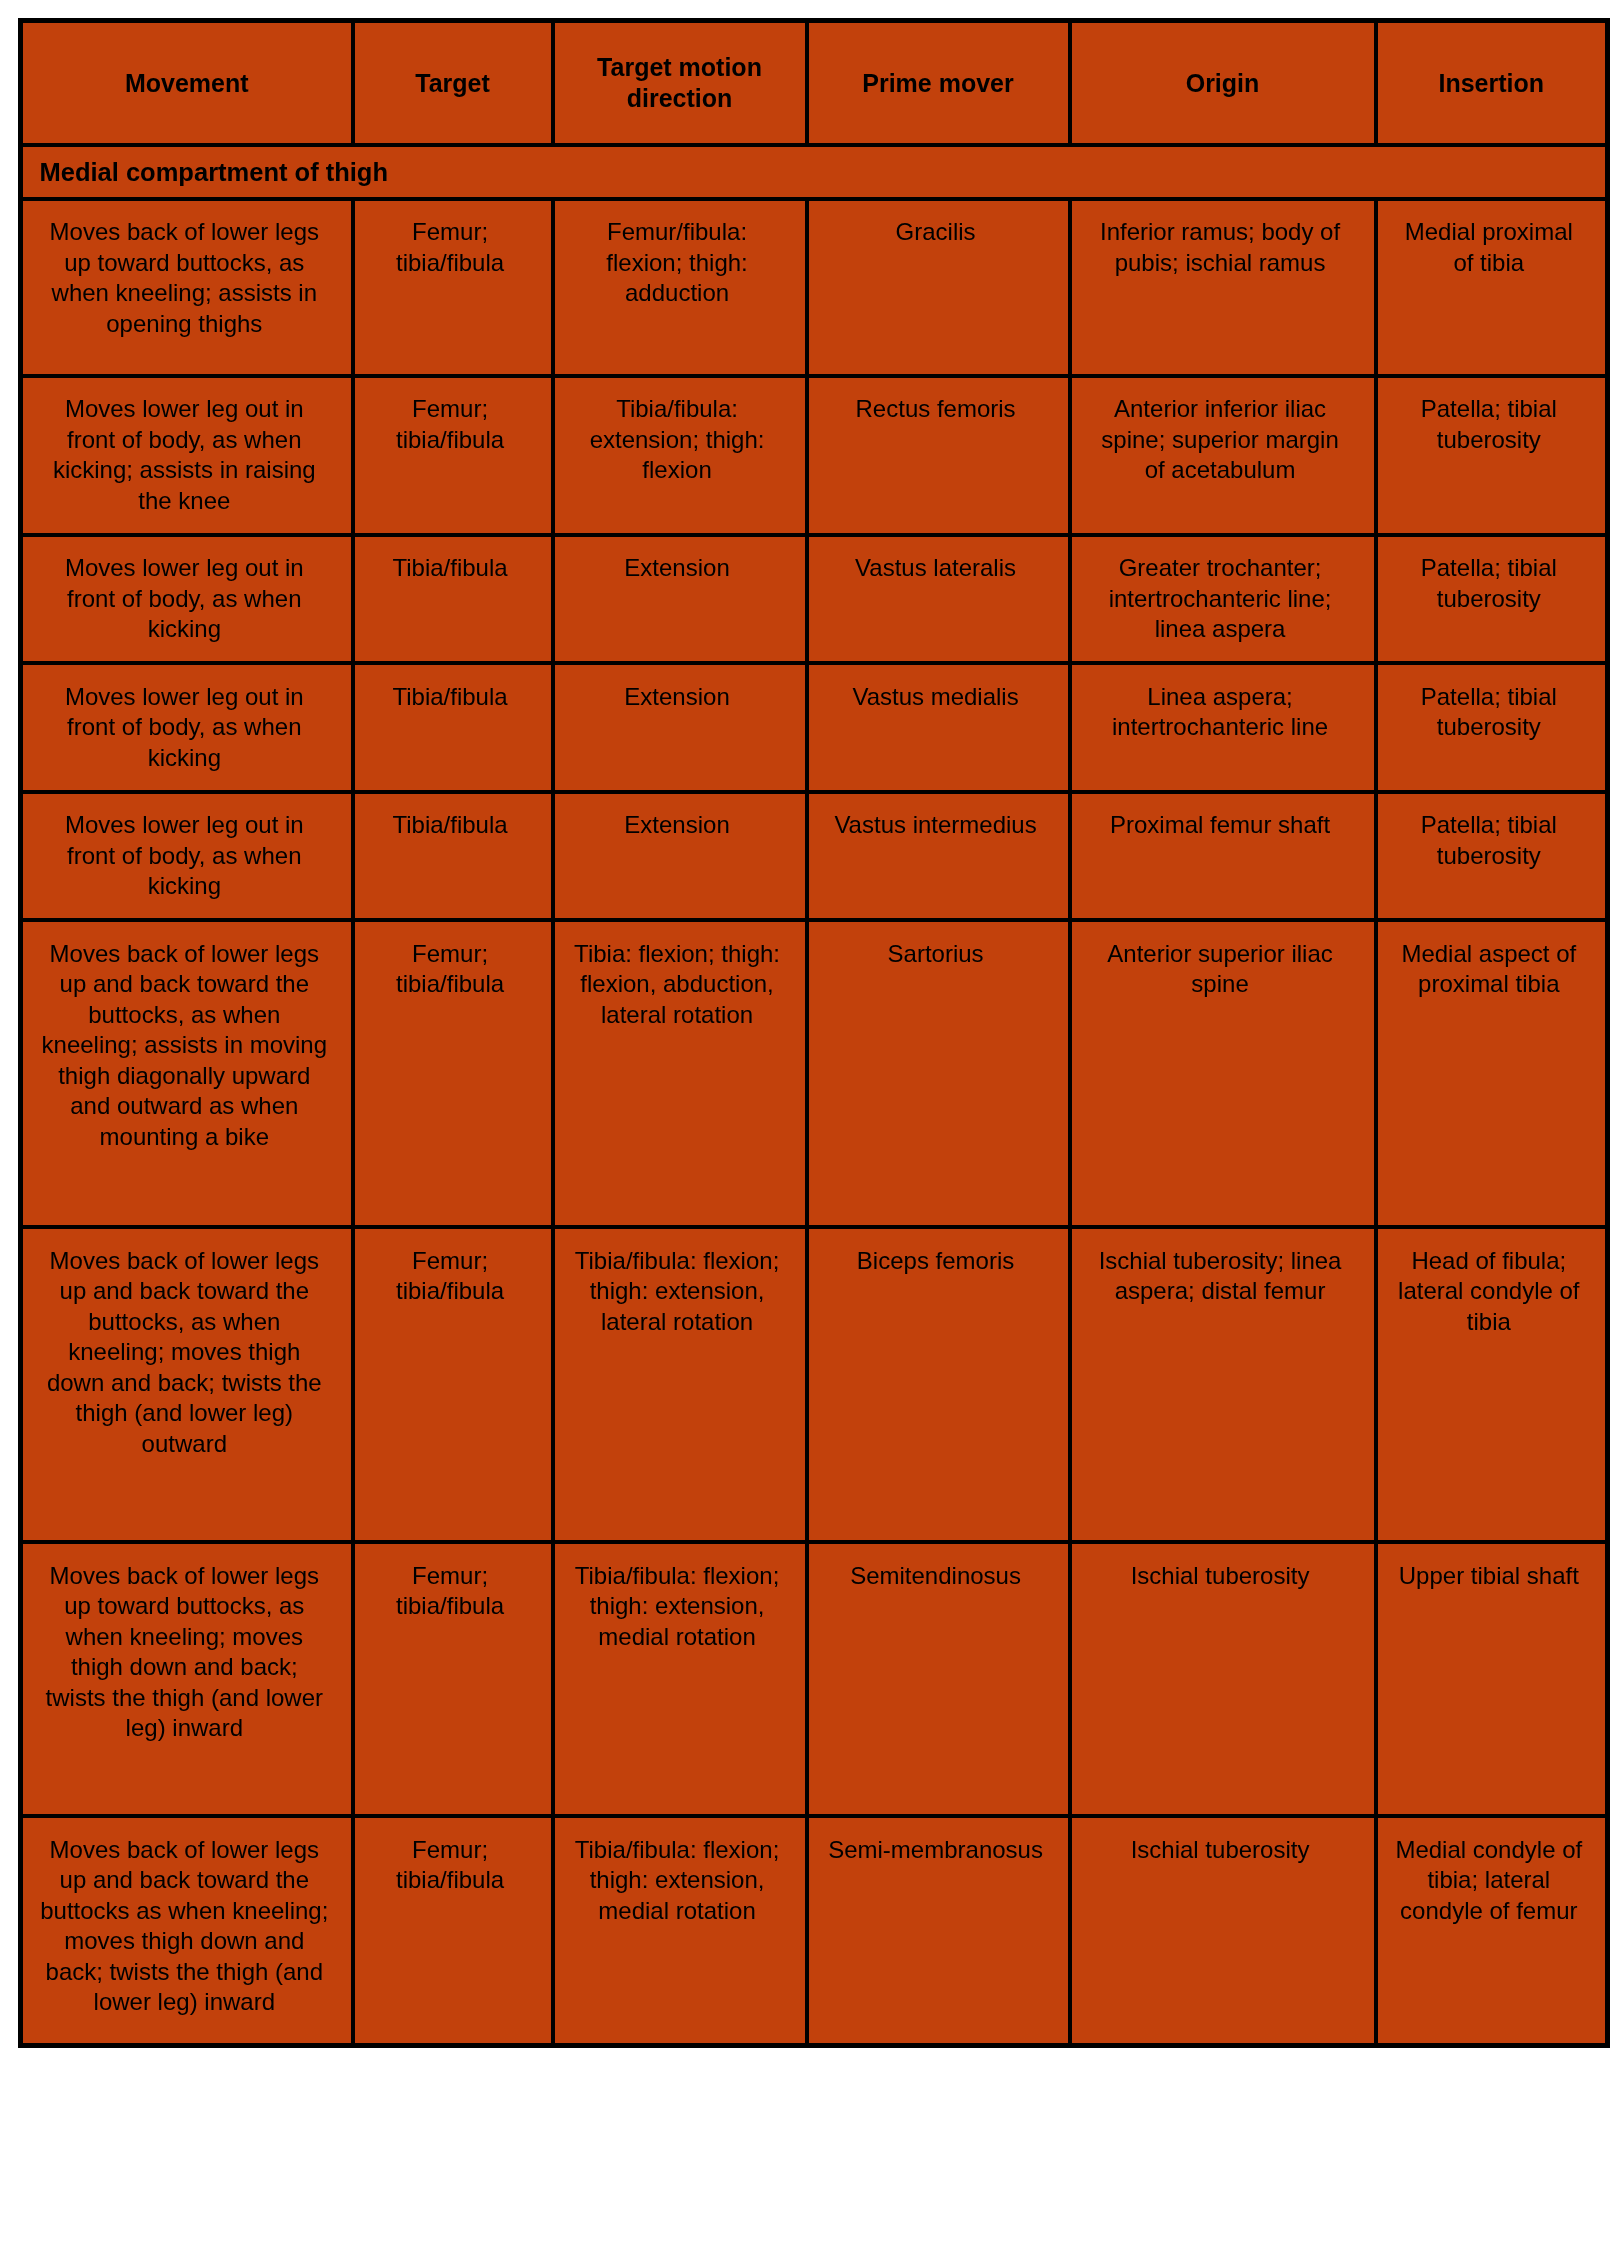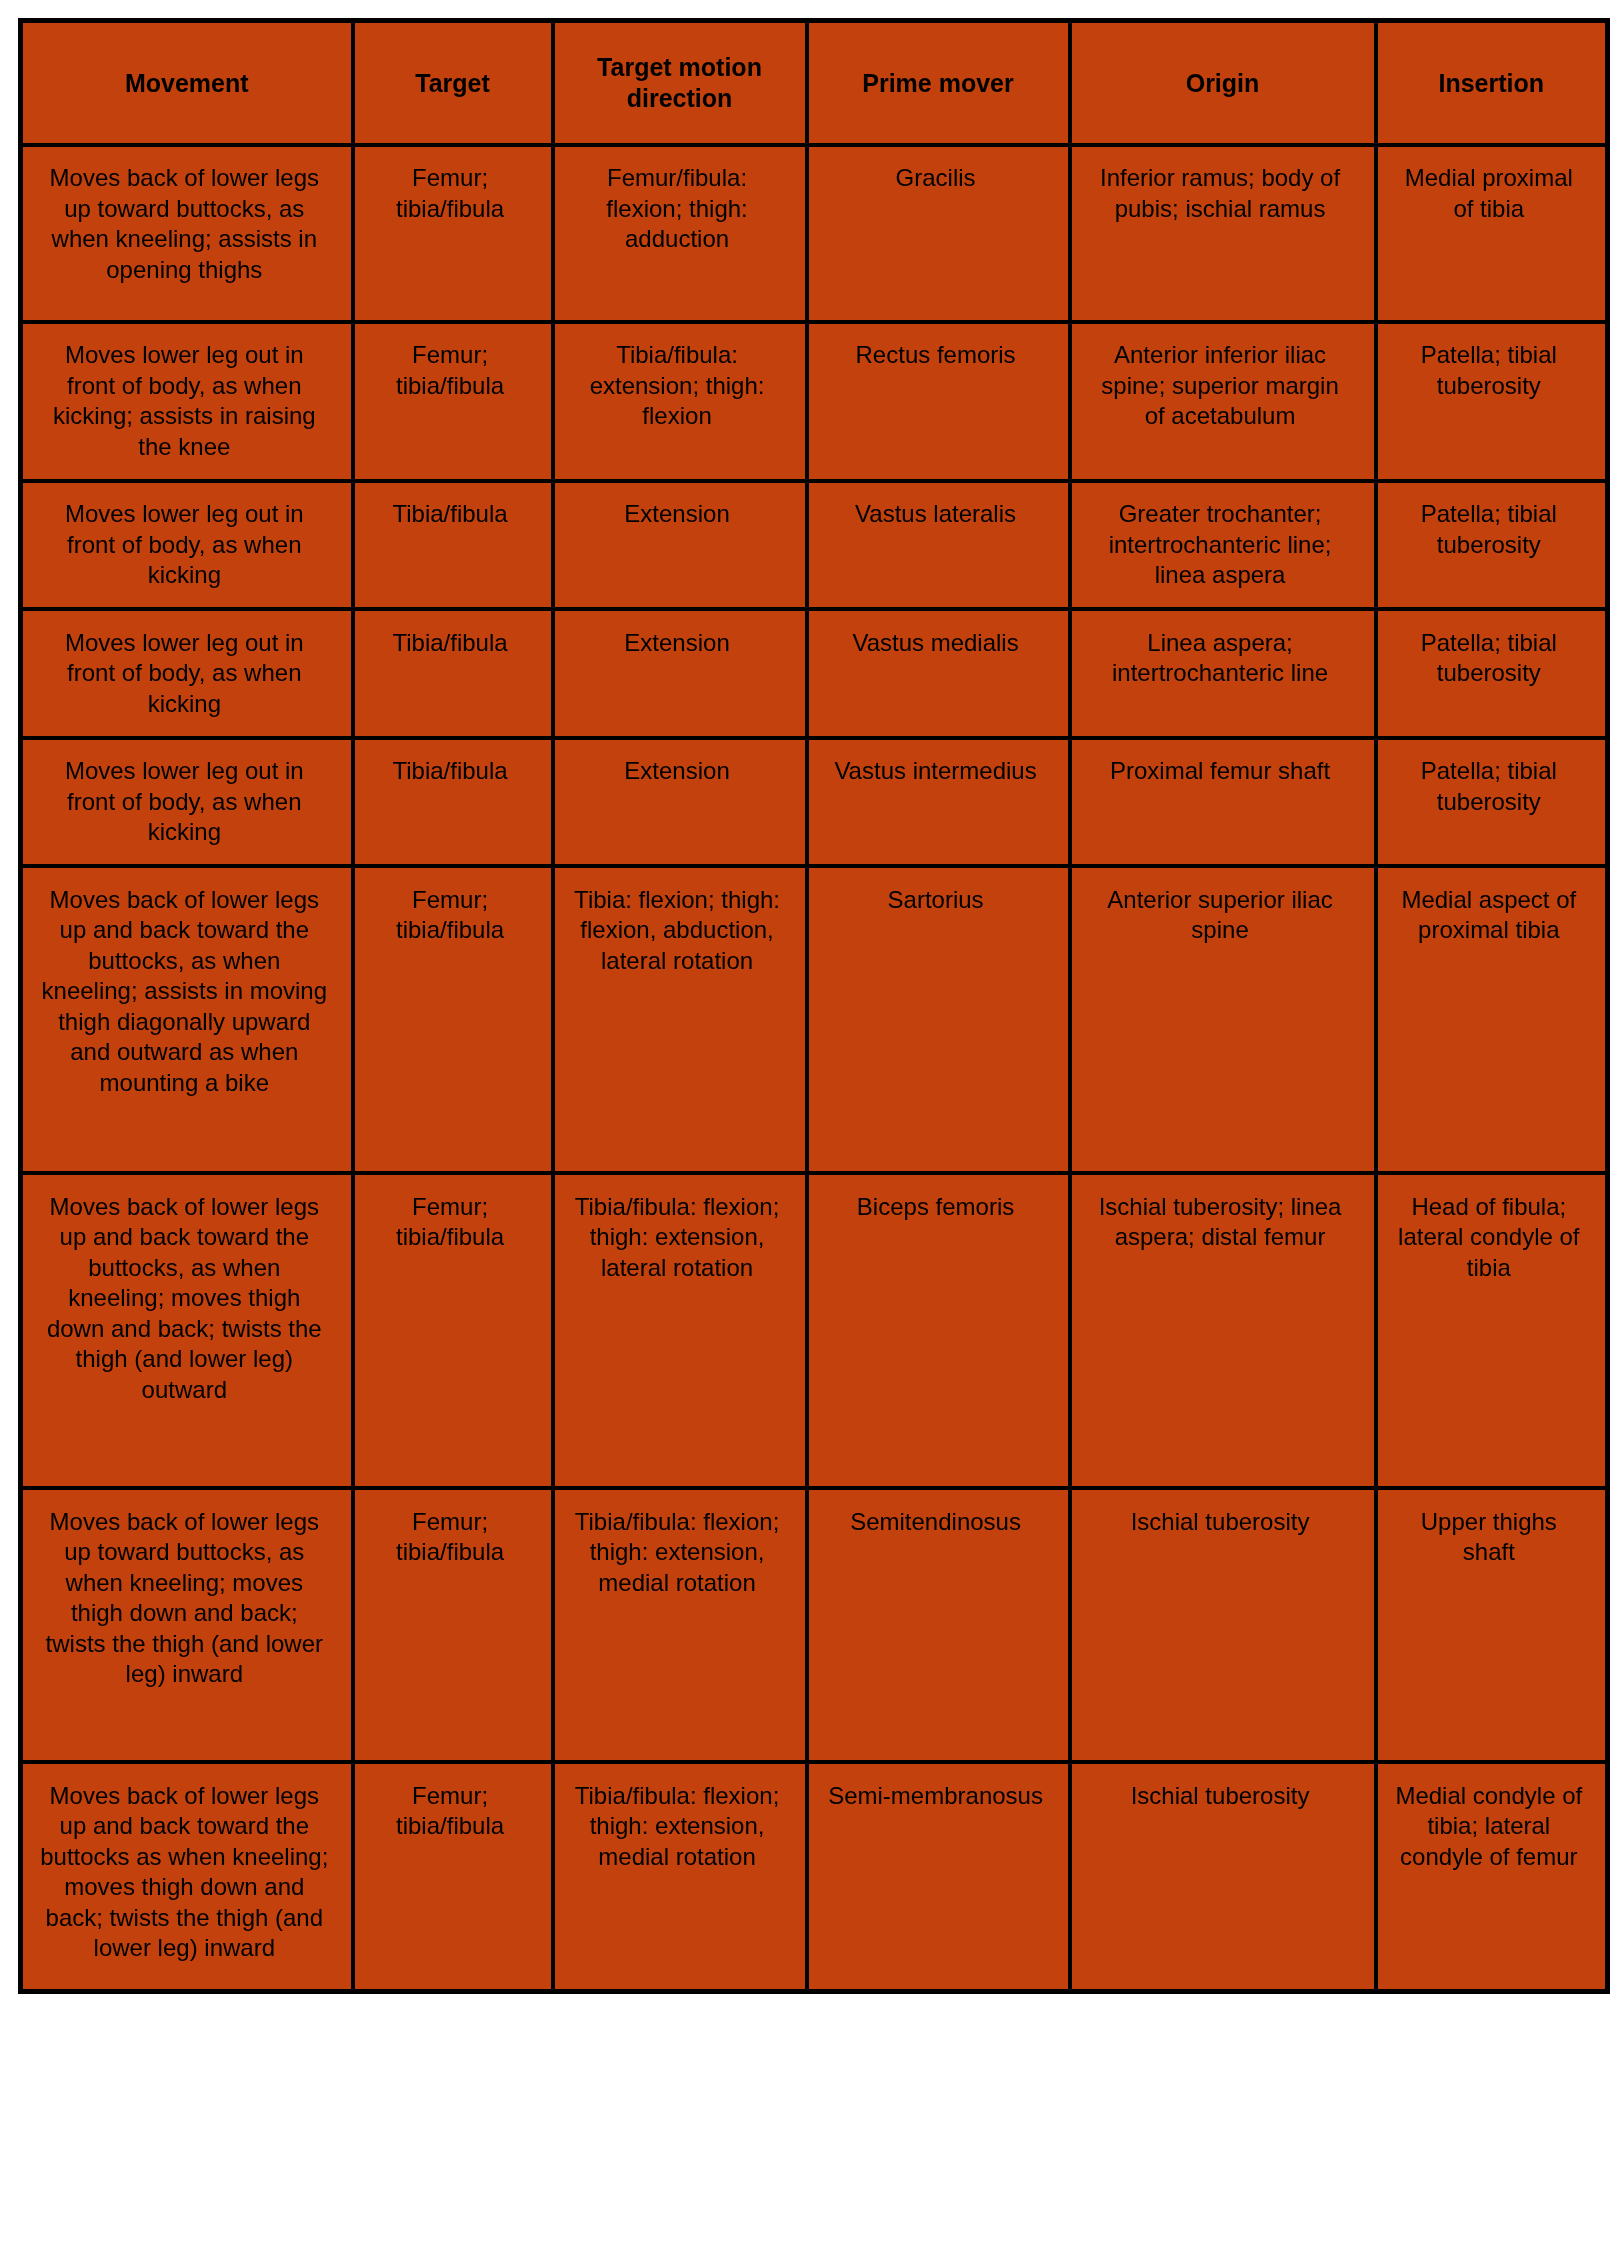--- a/index.html
+++ b/index.html
@@ -73,20 +73,23 @@
       <tr>
         <th class="col-header">Movement</th>
         <th class="col-header">Target</th>
         <th class="col-header">Target motion direction</th>
         <th class="col-header">Prime mover</th>
         <th class="col-header">Origin</th>
         <th class="col-header">Insertion</th>
       </tr>
     </thead>
     <tbody>
+        <tr>
+          <td class="section-title-cell" colspan="6">Medial compartment of thigh</td>
+        </tr>
         <tr style="height: 177px;">
           <td class="data-cell">Moves back of lower legs up toward buttocks, as when kneeling; assists in opening thighs</td>
           <td class="data-cell">Femur; tibia/fibula</td>
           <td class="data-cell">Femur/fibula: flexion; thigh: adduction</td>
           <td class="data-cell">Gracilis</td>
           <td class="data-cell">Inferior ramus; body of pubis; ischial ramus</td>
           <td class="data-cell">Medial proximal of tibia</td>
         </tr>
         <tr style="height: 155px;">
           <td class="data-cell">Moves lower leg out in front of body, as when kicking; assists in raising the knee</td>
@@ -135,21 +138,21 @@
           <td class="data-cell">Biceps femoris</td>
           <td class="data-cell">Ischial tuberosity; linea aspera; distal femur</td>
           <td class="data-cell">Head of fibula; lateral condyle of tibia</td>
         </tr>
         <tr style="height: 274px;">
           <td class="data-cell">Moves back of lower legs up toward buttocks, as when kneeling; moves thigh down and back; twists the thigh (and lower leg) inward</td>
           <td class="data-cell">Femur; tibia/fibula</td>
           <td class="data-cell">Tibia/fibula: flexion; thigh: extension, medial rotation</td>
           <td class="data-cell">Semitendinosus</td>
           <td class="data-cell">Ischial tuberosity</td>
-          <td class="data-cell">Upper thighs shaft</td>
+          <td class="data-cell">Upper tibial shaft</td>
         </tr>
         <tr style="height: 229px;">
           <td class="data-cell">Moves back of lower legs up and back toward the buttocks as when kneeling; moves thigh down and back; twists the thigh (and lower leg) inward</td>
           <td class="data-cell">Femur; tibia/fibula</td>
           <td class="data-cell">Tibia/fibula: flexion; thigh: extension, medial rotation</td>
           <td class="data-cell">Semi-membranosus</td>
           <td class="data-cell">Ischial tuberosity</td>
           <td class="data-cell">Medial condyle of tibia; lateral condyle of femur</td>
         </tr>
       </tbody>

